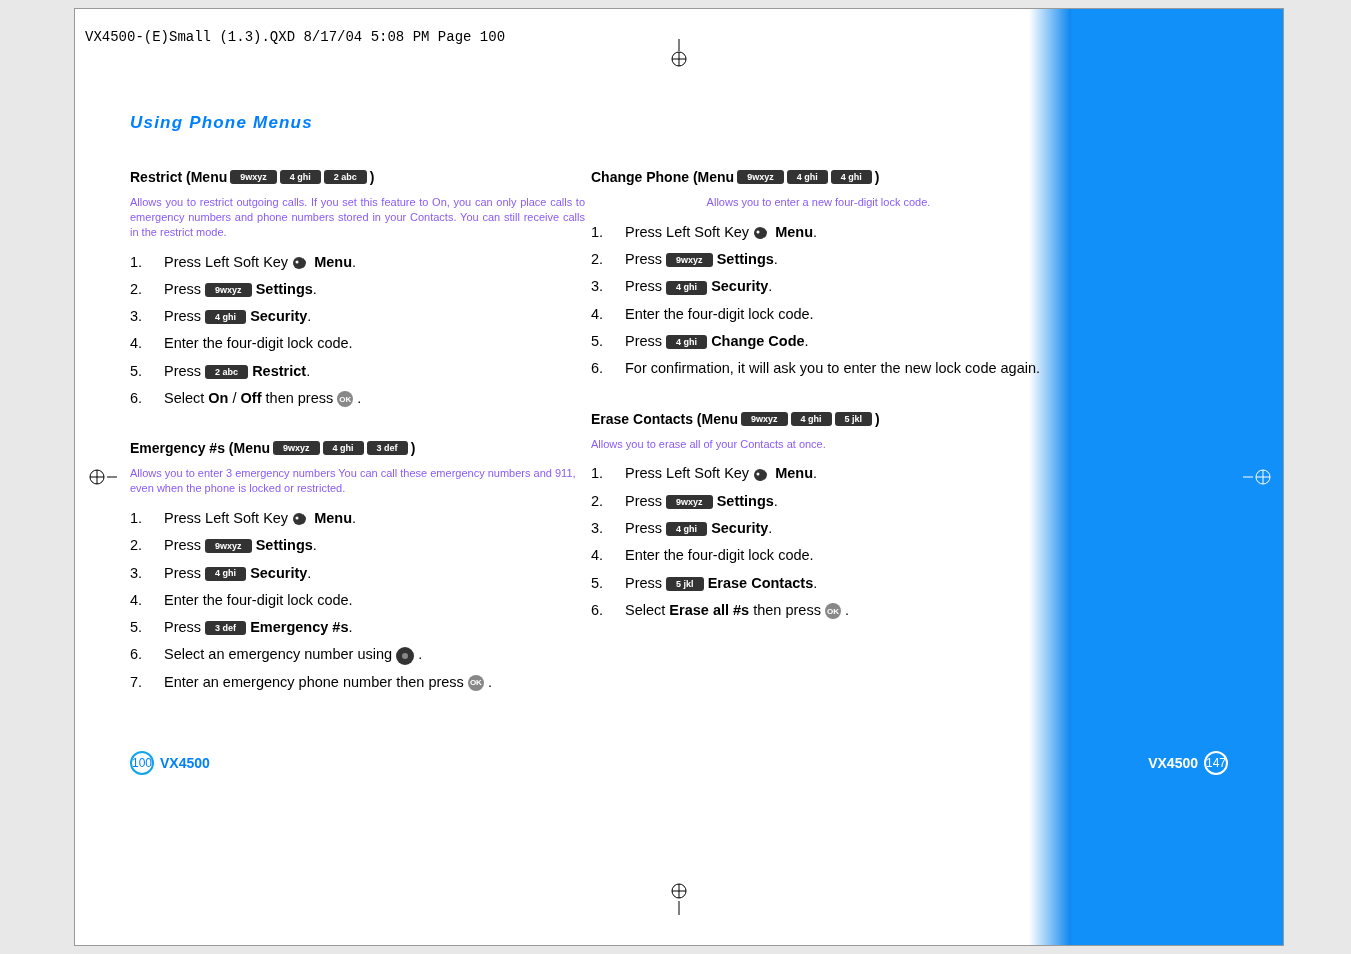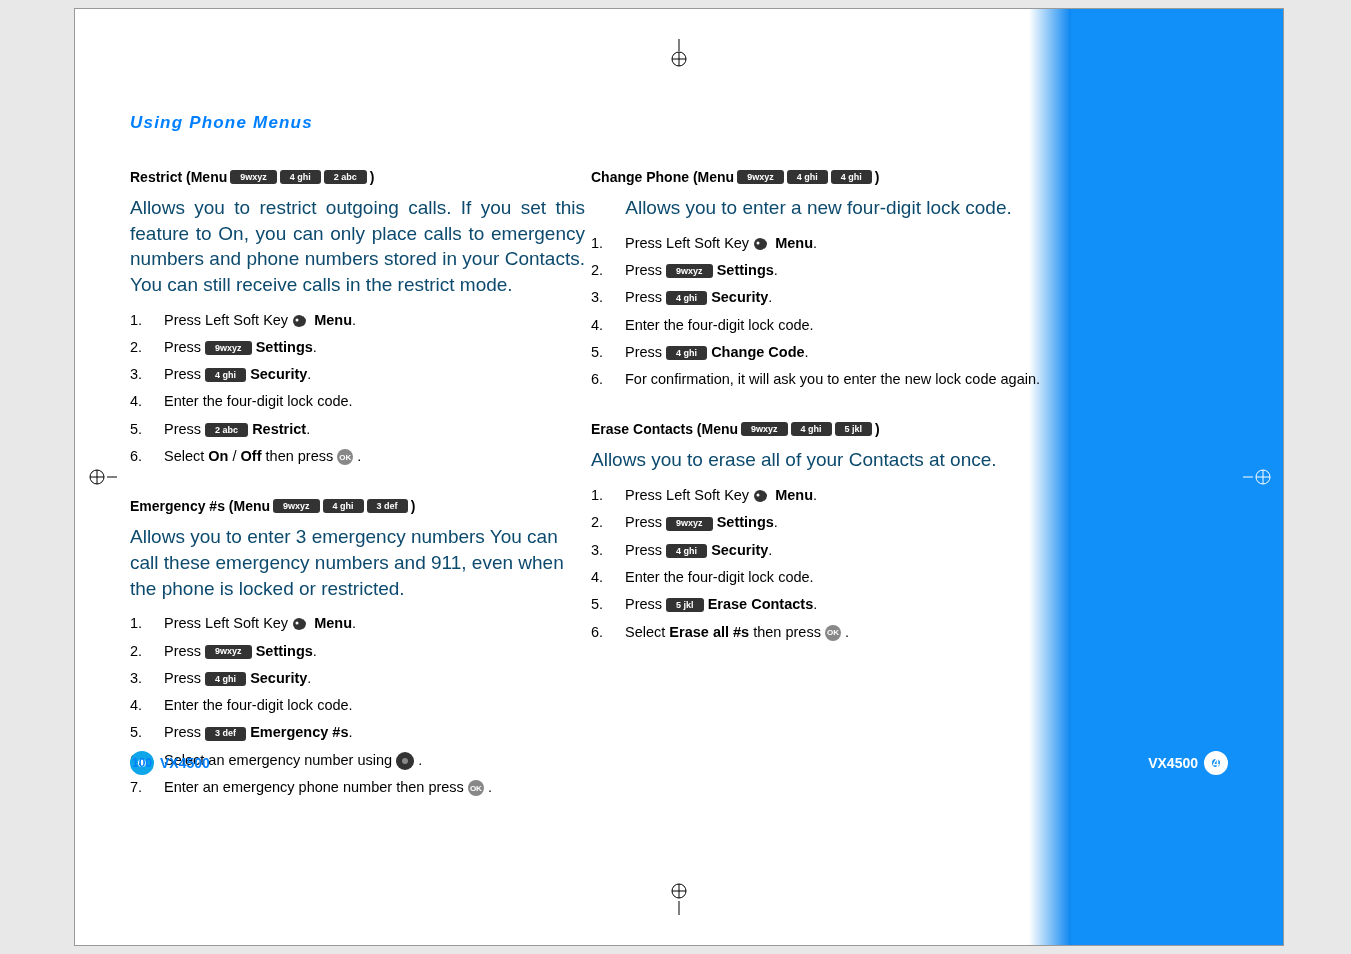--- a/index.html
+++ b/index.html
@@ -82,22 +82,22 @@
   .section-title {
     font-size: 14px;
     font-weight: bold;
     color: #000;
     margin-bottom: 10px;
     display: flex;
     align-items: center;
     gap: 3px;
   }
   .section-desc {
-    font-size: 19px;
-    color: #0c4a6e;
+    font-size: 11px;
+    color: #8b5cf6;
     margin-bottom: 12px;
     line-height: 1.35;
     text-align: justify;
   }
   .key {
     display: inline-flex;
     align-items: center;
     justify-content: center;
     background: #333;
     color: #fff;
@@ -196,26 +196,26 @@
     right: 55px;
     bottom: 170px;
     display: flex;
     align-items: center;
     gap: 6px;
   }
   .page-num {
     display: inline-flex;
     align-items: center;
     justify-content: center;
-    border: 8px solid #0ea5e9;
+    border: 2px solid #0ea5e9;
     border-radius: 50%;
     width: 24px;
     height: 24px;
     font-size: 12px;
-    font-weight: bold;
+    font-weight: normal;
     color: #0080ff;
   }
   .page-num.white {
     border-color: #fff;
     color: #fff;
   }
   .model {
     font-size: 14px;
     font-weight: bold;
     color: #0080ff;
@@ -224,20 +224,21 @@
   .b100 { margin-top: 32px; }
 </style>
 </head>
 <body>
 
 <div class="page">
 
   <div class="gradient"></div>
   <div class="solid-blue"></div>
 
+  <div class="header-line">VX4500-(E)Small (1.3).QXD  8/17/04  5:08 PM  Page 100</div>
 
   <svg class="top-crop" viewBox="0 0 30 30">
     <line x1="15" y1="0" x2="15" y2="12" stroke="#000" stroke-width="1"></line>
     <circle cx="15" cy="20" r="7" fill="none" stroke="#000" stroke-width="1"></circle>
     <line x1="8" y1="20" x2="22" y2="20" stroke="#000" stroke-width="1"></line>
     <line x1="15" y1="13" x2="15" y2="27" stroke="#000" stroke-width="1"></line>
   </svg>
   <svg class="bottom-crop" viewBox="0 0 30 34">
     <circle cx="15" cy="10" r="7" fill="none" stroke="#000" stroke-width="1"></circle>
     <line x1="8" y1="10" x2="22" y2="10" stroke="#000" stroke-width="1"></line>

